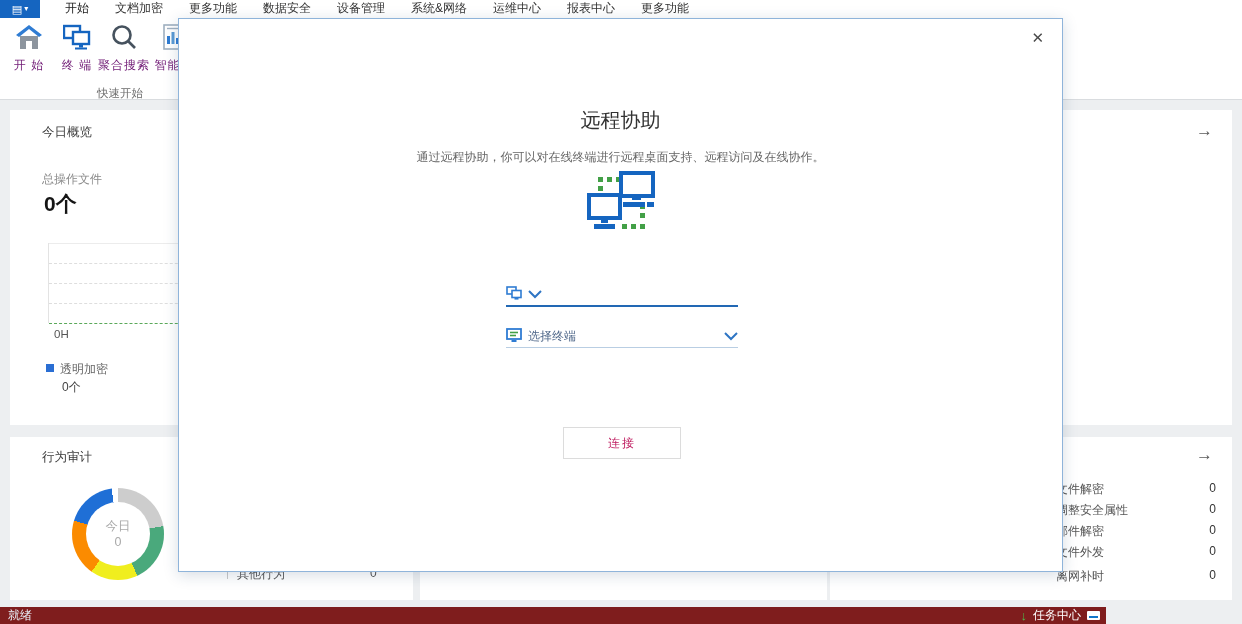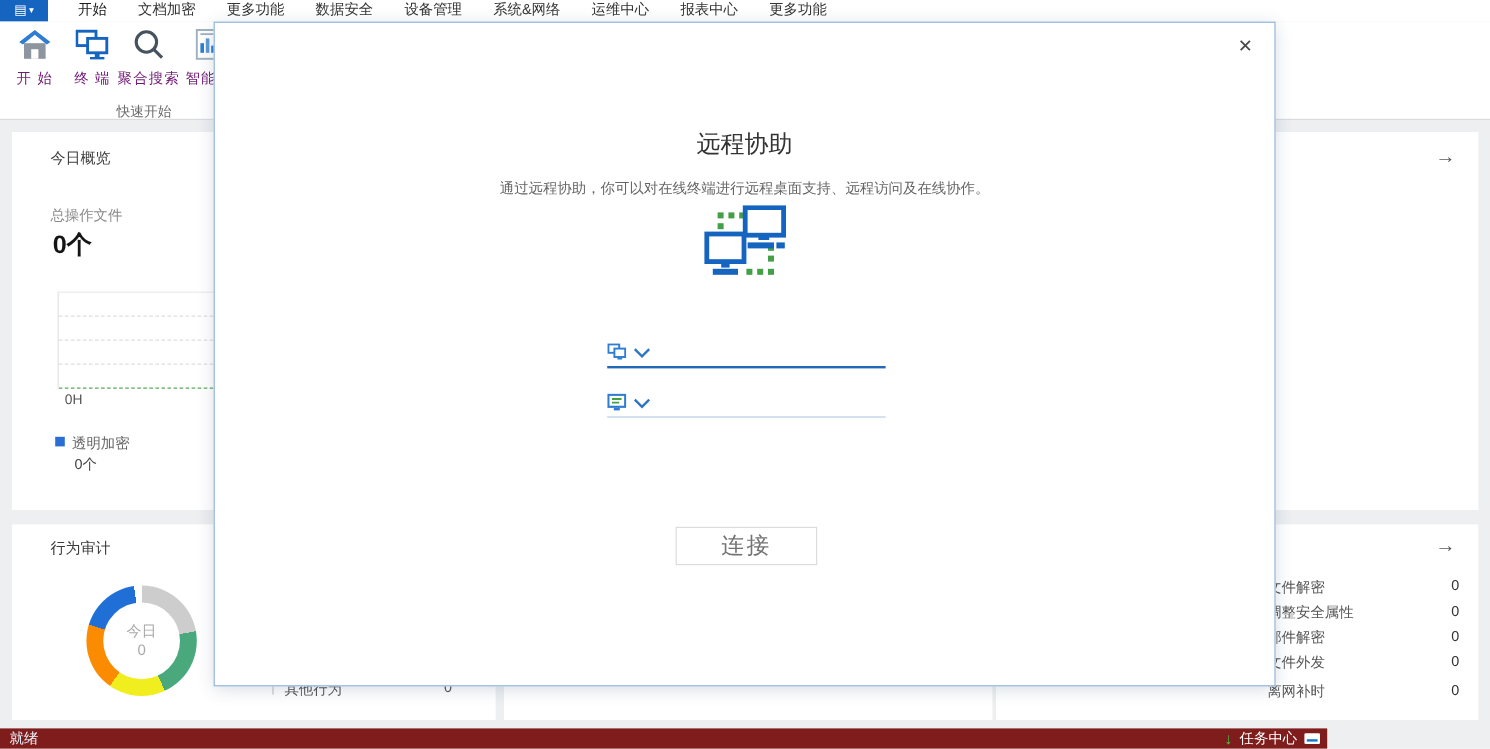--- a/index.html
+++ b/index.html
@@ -49,22 +49,22 @@
   .modal{left:178px;top:18px;width:885px;height:554px;background:#fff;border:1px solid #8fb4da;
     box-sizing:border-box;box-shadow:0 3px 14px rgba(30,60,100,.18);z-index:10;}
   .modal-close{position:absolute;right:14px;top:6px;font-size:15px;color:#4a4a4a;cursor:pointer;padding:4px;}
   .modal-title{position:absolute;left:0;top:88px;width:100%;text-align:center;font-size:20px;font-weight:500;color:#333;}
   .modal-desc{position:absolute;left:0;top:130px;width:100%;text-align:center;font-size:12px;color:#666;}
   .modal-ico{position:absolute;left:0;top:152px;width:100%;display:flex;justify-content:center;}
   .dd{position:absolute;left:327px;width:232px;height:21px;display:flex;align-items:center;gap:6px;cursor:pointer;}
   .dd .dd-text{flex:1;color:#50688a;font-size:12px;}
   .dd1{top:265px;border-bottom:2px solid #2268b4;}
   .dd2{top:307px;border-bottom:1px solid #b9cee3;}
-  .connect-btn{position:absolute;left:384px;top:420px;width:116px;height:30px;border:1px solid #dcdcdc;background:#fff;
-    color:#737373;font-size:19px;display:flex;align-items:center;justify-content:center;letter-spacing:2px;cursor:default;}
+  .connect-btn{position:absolute;left:384px;top:408px;width:116px;height:30px;border:1px solid #dcdcdc;background:#fff;
+    color:#be185d;font-size:12px;display:flex;align-items:center;justify-content:center;letter-spacing:2px;cursor:default;}
 
   
   .statusbar{left:0;top:607px;width:1106px;height:17px;background:#7f1d1d;color:#eaf3fb;display:flex;align-items:center;z-index:20;}
   .statusbar .ready{margin-left:8px;}
   .sb-right{position:absolute;right:6px;top:0;height:17px;display:flex;align-items:center;gap:6px;}
   .dl-arrow{color:#4cc14c;font-weight:bold;font-size:13px;line-height:17px;}
   .taskcenter{color:#fff;cursor:pointer;}
   .tray-icon{width:13px;height:9px;background:#fff;border-radius:1px;position:relative;cursor:pointer;}
   .tray-icon::after{content:"";position:absolute;left:2px;top:5px;width:9px;height:2px;background:#1377ca;}
 </style>
@@ -242,20 +242,21 @@
 
     <div class="dd dd2">
       <span>
         <svg width="16" height="15" viewBox="0 0 16 15">
           <rect x="1" y="1" width="14" height="10" fill="none" stroke="#2f7cd3" stroke-width="1.8"></rect>
           <line x1="4" y1="4.5" x2="12" y2="4.5" stroke="#43a047" stroke-width="1.6"></line>
           <line x1="4" y1="7.5" x2="10" y2="7.5" stroke="#43a047" stroke-width="1.6"></line>
           <rect x="5.5" y="12" width="5" height="2" fill="#2f7cd3"></rect>
         </svg>
       </span>
+      <span class="dd-text">选择终端</span>
       <span>
         <svg width="14" height="9" viewBox="0 0 14 9">
             <polyline points="1,1 7,7 13,1" fill="none" stroke="#2e75c4" stroke-width="2"></polyline>
           </svg>
       </span>
     </div>
 
     <div class="connect-btn">连接</div>
   </div>
 

